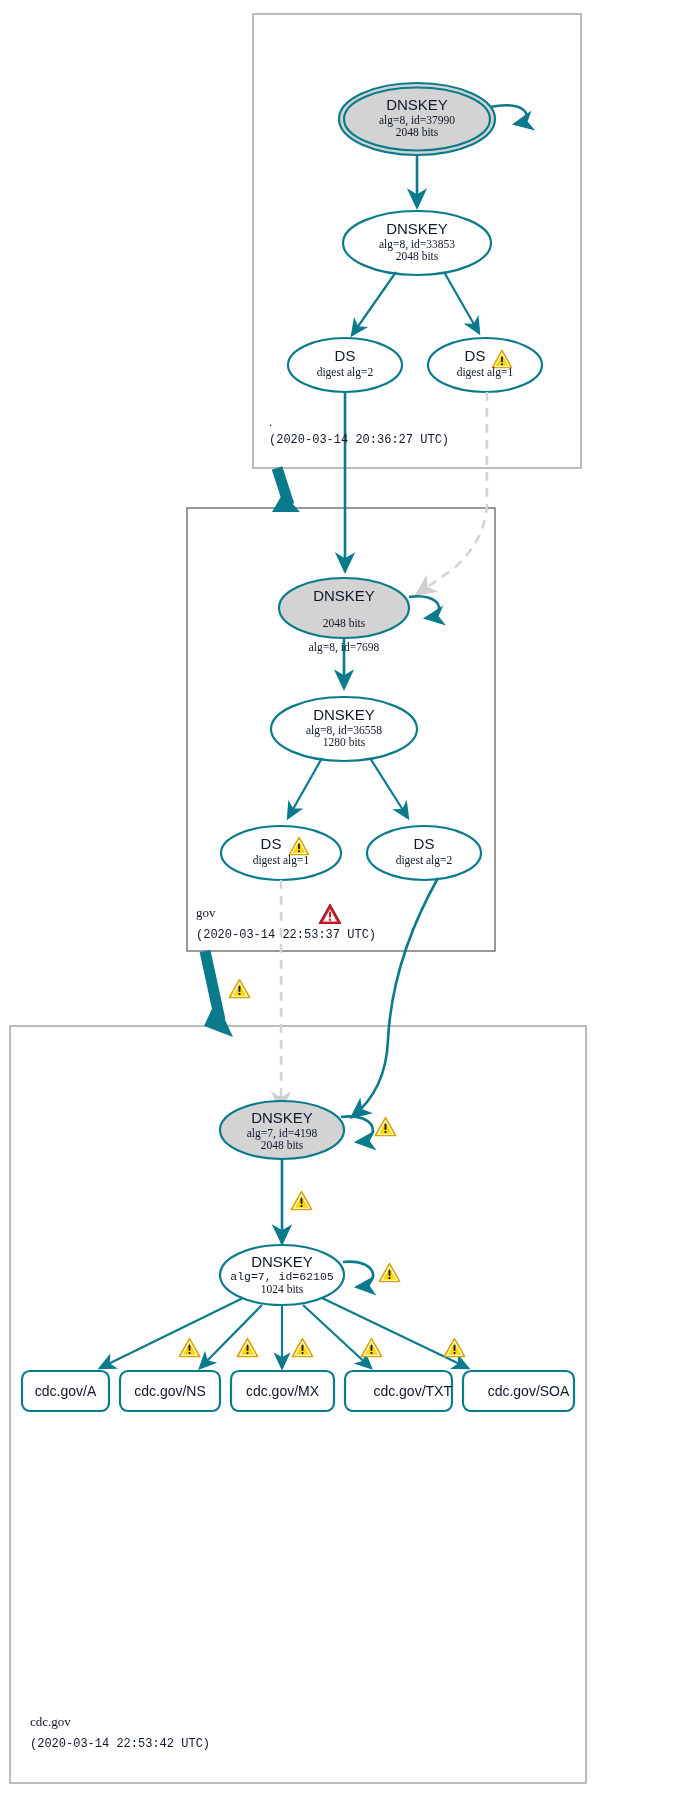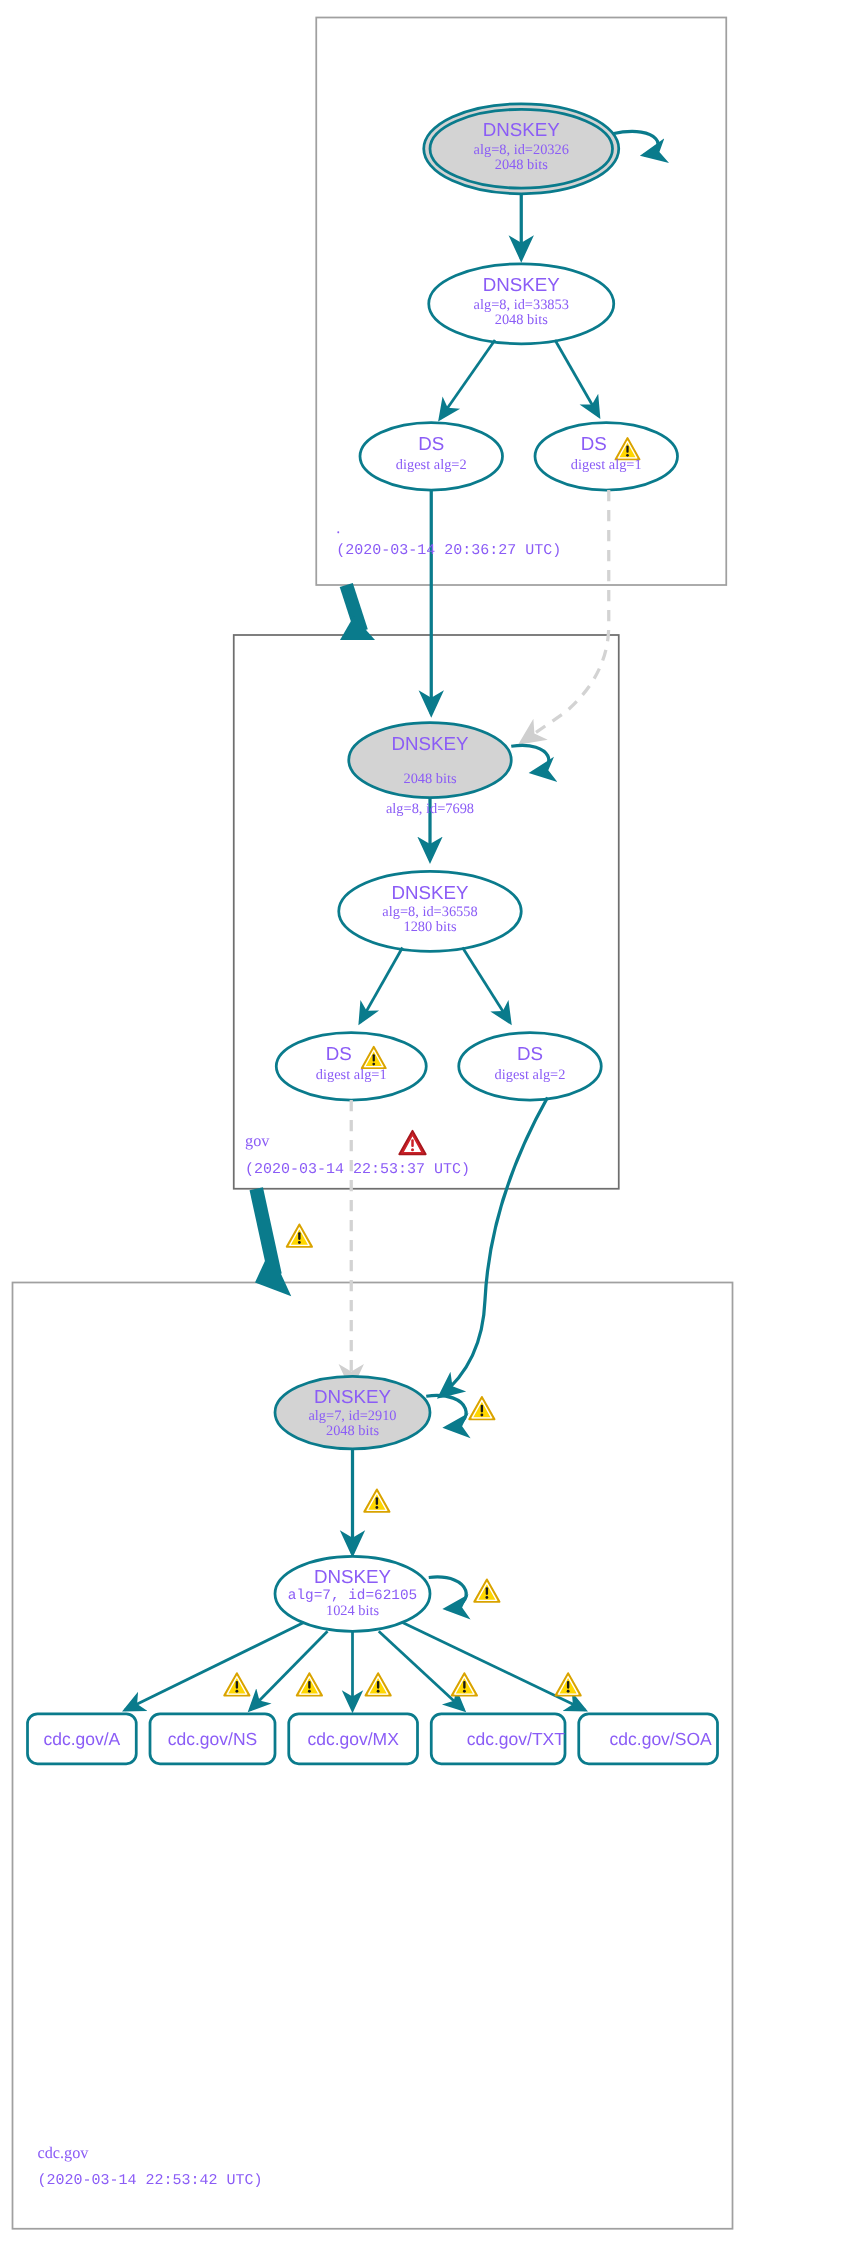--- a/index.html
+++ b/index.html
@@ -5,21 +5,21 @@
 <style>
   html,body{margin:0;padding:0;background:#ffffff;}
   body{
     font-family:"Liberation Sans", sans-serif;
     width:679px;height:1797px;position:relative;overflow:hidden;
   }
   #stage{position:absolute;left:0;top:0;width:679px;height:1797px;}
   #stage svg{position:absolute;left:0;top:0;width:679px;height:1797px;}
 
   
-  .lbl{position:absolute;text-align:center;color:#8b5cf6;pointer-events:none;white-space:nowrap;}
+  .lbl{position:absolute;text-align:center;color:#0f172a;pointer-events:none;white-space:nowrap;}
   .node-title{font-family:"Liberation Sans",sans-serif;font-size:15px;line-height:16px;}
   .node-sub{font-family:"Liberation Serif",serif;font-size:11.5px;line-height:12.5px;}
   .zone-name{font-family:"Liberation Serif",serif;font-size:13px;text-align:left;}
   .zone-time{font-family:Liberation Mono, monospace;font-size:12px;text-align:right;}
   .rr-label{font-family:"Liberation Sans",sans-serif;font-size:14px;}
 </style>
 </head>
 <body>
 
 <div id="stage">
@@ -125,21 +125,21 @@
   <rect x="22" y="1371" width="87" height="40" rx="8" ry="8" fill="#ffffff" stroke="#0a7b8c" stroke-width="2.2"></rect>
   <rect x="120" y="1371" width="100" height="40" rx="8" ry="8" fill="#ffffff" stroke="#0a7b8c" stroke-width="2.2"></rect>
   <rect x="231" y="1371" width="103" height="40" rx="8" ry="8" fill="#ffffff" stroke="#0a7b8c" stroke-width="2.2"></rect>
   <rect x="345" y="1371" width="107" height="40" rx="8" ry="8" fill="#ffffff" stroke="#0a7b8c" stroke-width="2.2"></rect>
   <rect x="463" y="1371" width="111" height="40" rx="8" ry="8" fill="#ffffff" stroke="#0a7b8c" stroke-width="2.2"></rect>
 
   <use href="#err-tri" x="318" y="903" width="24" height="22"></use>
 </svg>
 
 <div class="lbl node-title" style="left:337px;top:97px;width:160px;">DNSKEY</div>
-<div class="lbl node-sub" style="left:337px;top:114px;width:160px;">alg=8, id=20326</div>
+<div class="lbl node-sub" style="left:337px;top:114px;width:160px;">alg=8, id=37990</div>
 <div class="lbl node-sub" style="left:337px;top:126px;width:160px;">2048 bits</div>
 
 <div class="lbl node-title" style="left:337px;top:221px;width:160px;">DNSKEY</div>
 <div class="lbl node-sub" style="left:337px;top:238px;width:160px;">alg=8, id=33853</div>
 <div class="lbl node-sub" style="left:337px;top:250px;width:160px;">2048 bits</div>
 
 <div class="lbl node-title" style="left:285px;top:348px;width:120px;">DS</div>
 <div class="lbl node-sub" style="left:285px;top:366px;width:120px;">digest alg=2</div>
 
 <div class="lbl node-title" style="left:415px;top:348px;width:120px;text-align:center;padding-right:22px;">DS</div>
@@ -159,21 +159,21 @@
 <div class="lbl node-title" style="left:211px;top:836px;width:120px;padding-right:22px;">DS</div>
 <div class="lbl node-sub" style="left:221px;top:854px;width:120px;">digest alg=1</div>
 
 <div class="lbl node-title" style="left:364px;top:836px;width:120px;">DS</div>
 <div class="lbl node-sub" style="left:364px;top:854px;width:120px;">digest alg=2</div>
 
 <div class="lbl zone-name" style="left:196px;top:905px;">gov</div>
 <div class="lbl zone-time" style="left:196px;top:928px;">(2020-03-14 22:53:37 UTC)</div>
 
 <div class="lbl node-title" style="left:202px;top:1110px;width:160px;">DNSKEY</div>
-<div class="lbl node-sub" style="left:202px;top:1127px;width:160px;">alg=7, id=2910</div>
+<div class="lbl node-sub" style="left:202px;top:1127px;width:160px;">alg=7, id=4198</div>
 <div class="lbl node-sub" style="left:202px;top:1139px;width:160px;">2048 bits</div>
 
 <div class="lbl node-title" style="left:202px;top:1254px;width:160px;">DNSKEY</div>
 <div class="lbl node-sub" style="left:202px;top:1271px;width:160px;font-family:Liberation Mono, monospace;">alg=7, id=62105</div>
 <div class="lbl node-sub" style="left:202px;top:1283px;width:160px;">1024 bits</div>
 
 <div class="lbl rr-label" style="left:22px;top:1383px;width:87px;">cdc.gov/A</div>
 <div class="lbl rr-label" style="left:120px;top:1383px;width:100px;">cdc.gov/NS</div>
 <div class="lbl rr-label" style="left:231px;top:1383px;width:103px;">cdc.gov/MX</div>
 <div class="lbl rr-label" style="left:345px;top:1383px;width:107px;text-align:right;">cdc.gov/TXT</div>

